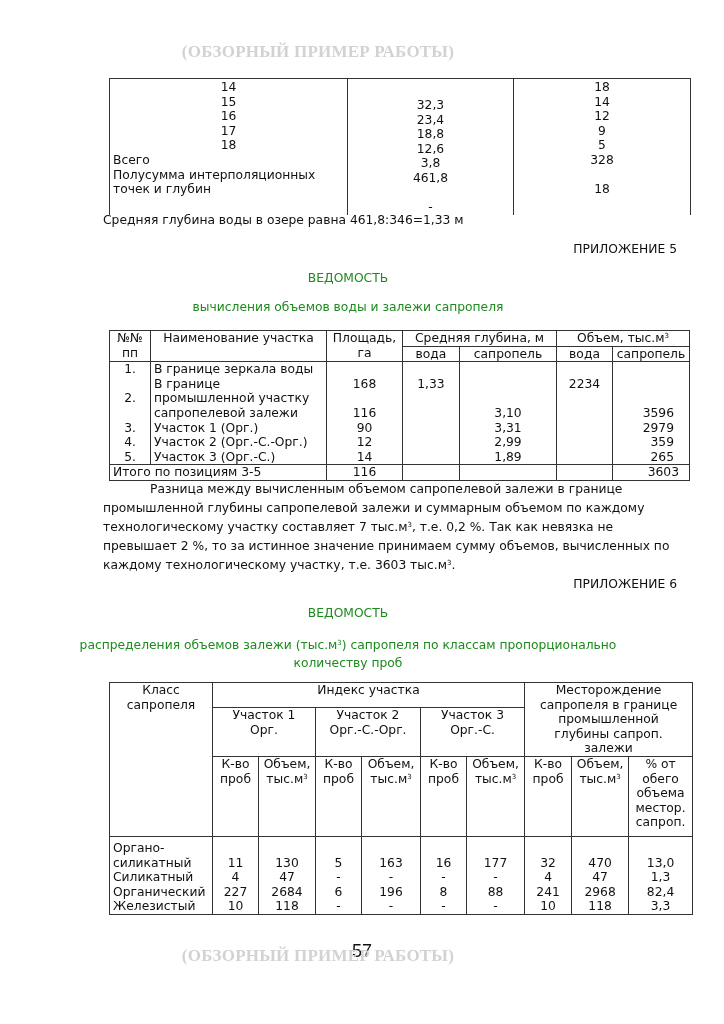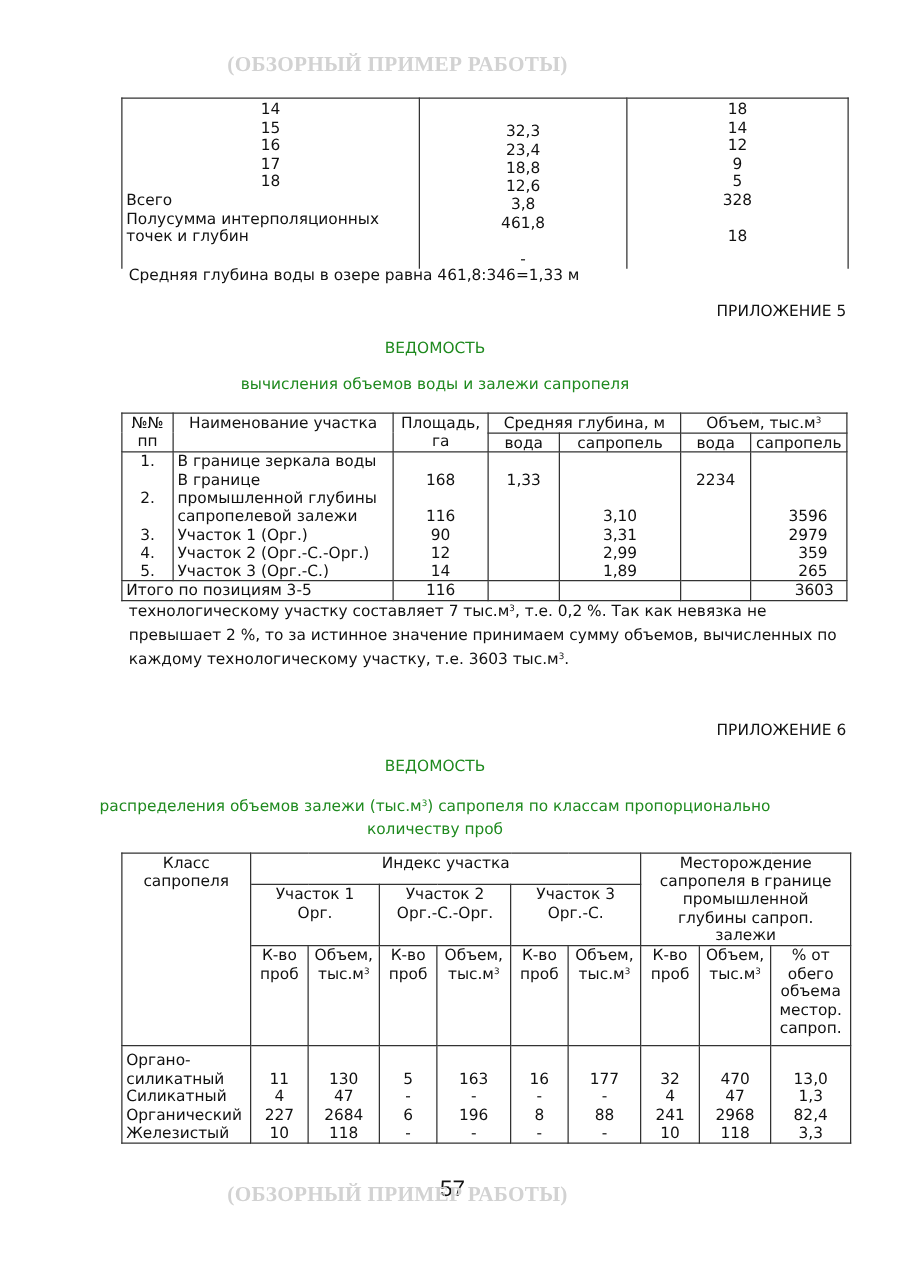--- a/index.html
+++ b/index.html
@@ -1,21 +1,21 @@
 <!DOCTYPE html>
 <html><head>
 <meta charset="utf-8">
 <style>
   html, body { margin: 0; padding: 0; background: #ffffff; }
   body { width: 724px; height: 1024px; position: relative; overflow: hidden;
          font-family: "DejaVu Sans", sans-serif; color: #111; font-size: 12.3px; }
   .abs { position: absolute; }
   .watermark { left: 0; width: 636px; text-align: center; font-family: "Liberation Serif", serif;
                font-weight: bold; font-size: 17px; color: #d2d2d2; letter-spacing: 0.2px; }
-  table { border-collapse: collapse; position: absolute; table-layout: fixed; }
+  table { border-collapse: collapse; position: absolute; table-layout: fixed; margin-left: 12px; }
   td { border: 1px solid #333; padding: 0 3px; vertical-align: top; line-height: 14.6px; font-size: 12.3px; }
   .c { text-align: center; }
   .r { text-align: right; }
   .nob td { border-top: none; border-bottom: none; }
   .green { color: #1f8a1f; }
   .appendix { right: 47px; font-size: 12.3px; }
   .title { left: 0; width: 696px; text-align: center; font-size: 12.3px; }
   sup { font-size: 7px; vertical-align: top; position: relative; top: -2px; }
   .para { left: 103px; width: 580px; line-height: 19px; font-size: 12.3px; }
   .pagenum { left: 0; width: 724px; text-align: center; font-family: "Liberation Sans", sans-serif; font-size: 18px; }
@@ -110,21 +110,21 @@
       <div>&nbsp;</div>
       <div>2.</div>
       <div>&nbsp;</div>
       <div>3.</div>
       <div>4.</div>
       <div>5.</div>
     </td>
     <td>
       <div>В границе зеркала воды</div>
       <div>В границе</div>
-      <div>промышленной глубины</div>
+      <div>промышленной участку</div>
       <div>сапропелевой залежи</div>
       <div>Участок 1 (Орг.)</div>
       <div>Участок 2 (Орг.-С.-Орг.)</div>
       <div>Участок 3 (Орг.-С.)</div>
     </td>
     <td class="c">
       <div>&nbsp;</div>
       <div>168</div>
       <div>&nbsp;</div>
       <div>116</div>
@@ -164,20 +164,22 @@
     <td class="c">116</td>
     <td></td>
     <td></td>
     <td></td>
     <td class="r" style="padding-right:10px;">3603</td>
   </tr>
 </tbody>
   </table>
 
 <div class="abs para" style="top:480px;">
+  <div style="padding-left:47px;">Разница между вычисленным объемом сапропелевой залежи в границе</div>
+  <div>промышленной глубины сапропелевой залежи и суммарным объемом по каждому</div>
   <div><span>технологическому участку составляет 7 тыс.м</span><sup>3</sup><span>, т.е. 0,2 %. Так как невязка не</span></div>
   <div>превышает 2 %, то за истинное значение принимаем сумму объемов, вычисленных по</div>
   <div><span>каждому технологическому участку, т.е. 3603 тыс.м</span><sup>3</sup><span>.</span></div>
 </div>
 
 <div class="abs appendix" style="top:577px;margin-left:36px;">ПРИЛОЖЕНИЕ 6</div>
 <div class="abs title green" style="top:606px;">ВЕДОМОСТЬ</div>
 <div class="abs title green" style="top:636px; line-height:18px;">
   <div><span>распределения объемов залежи (тыс.м</span><sup>3</sup><span>) сапропеля по классам пропорционально</span></div>
   <div>количеству проб</div>

